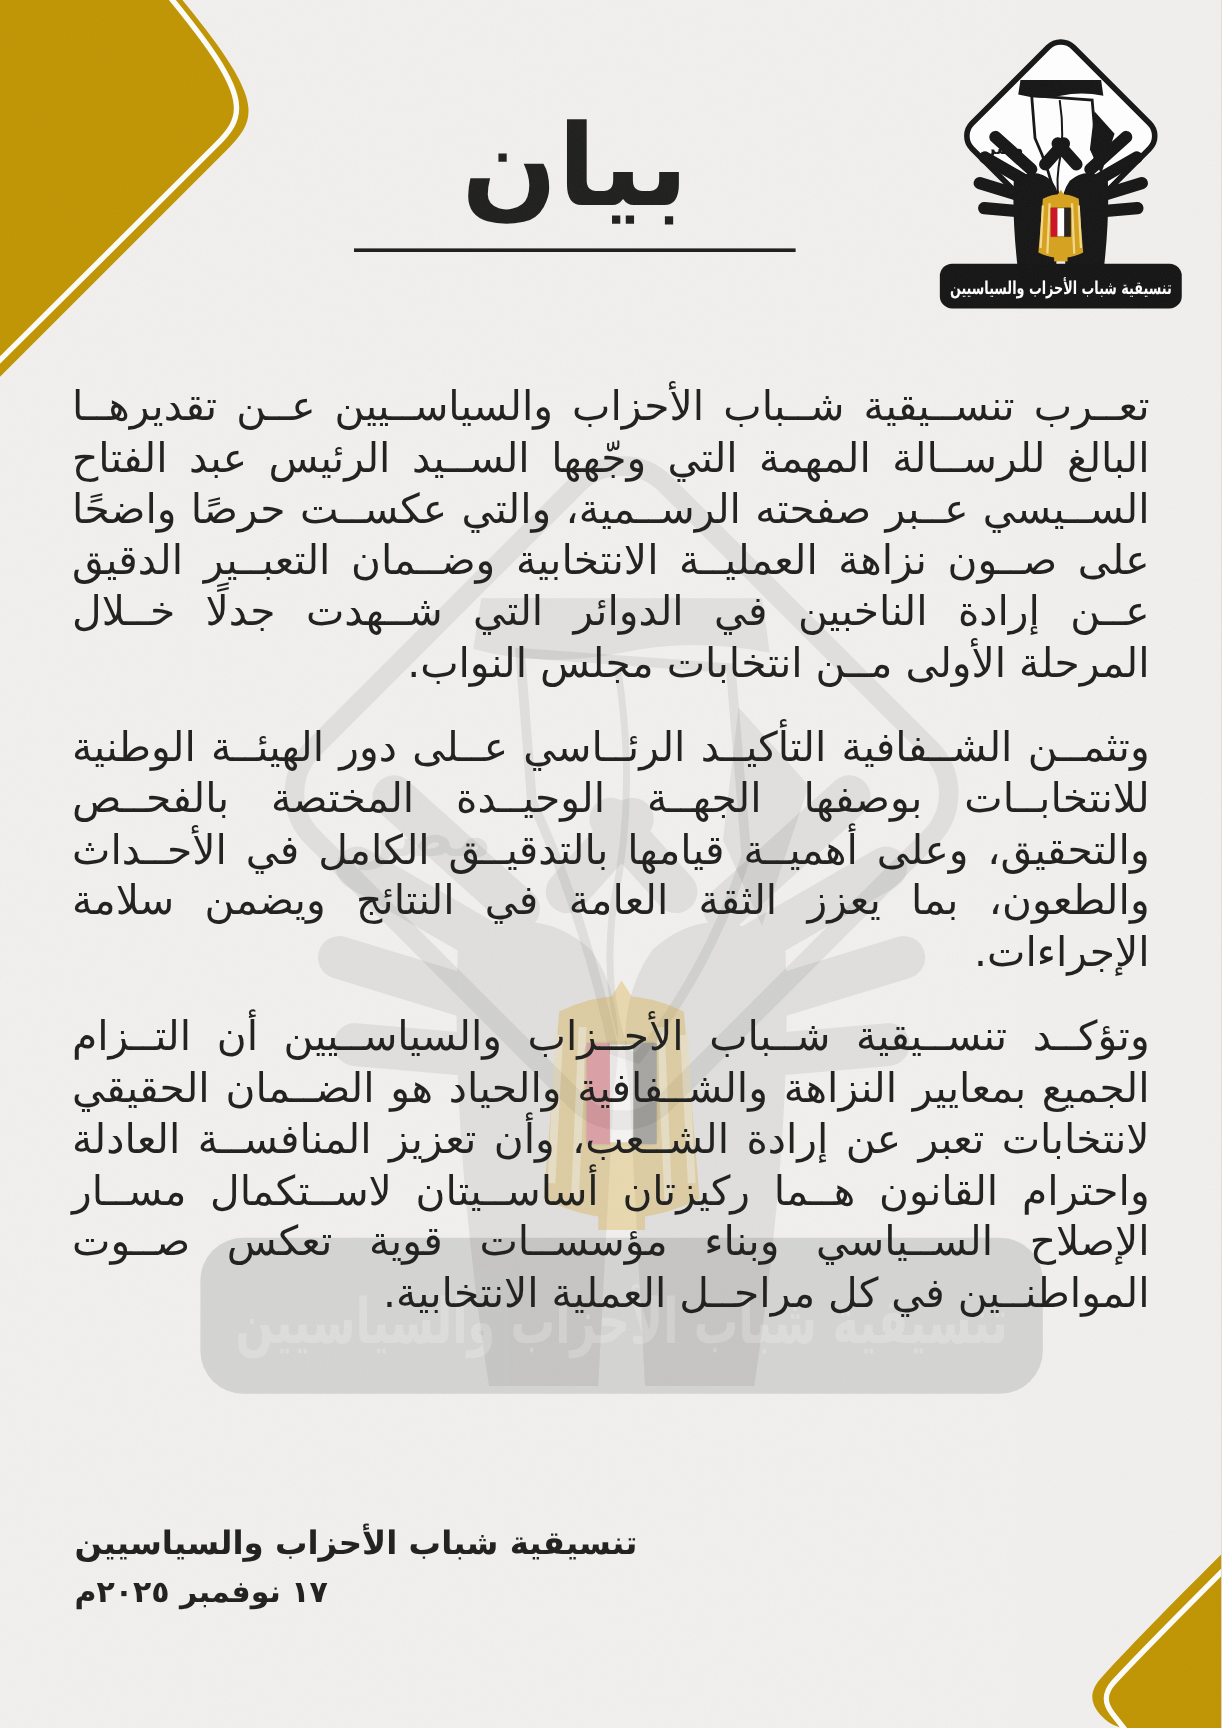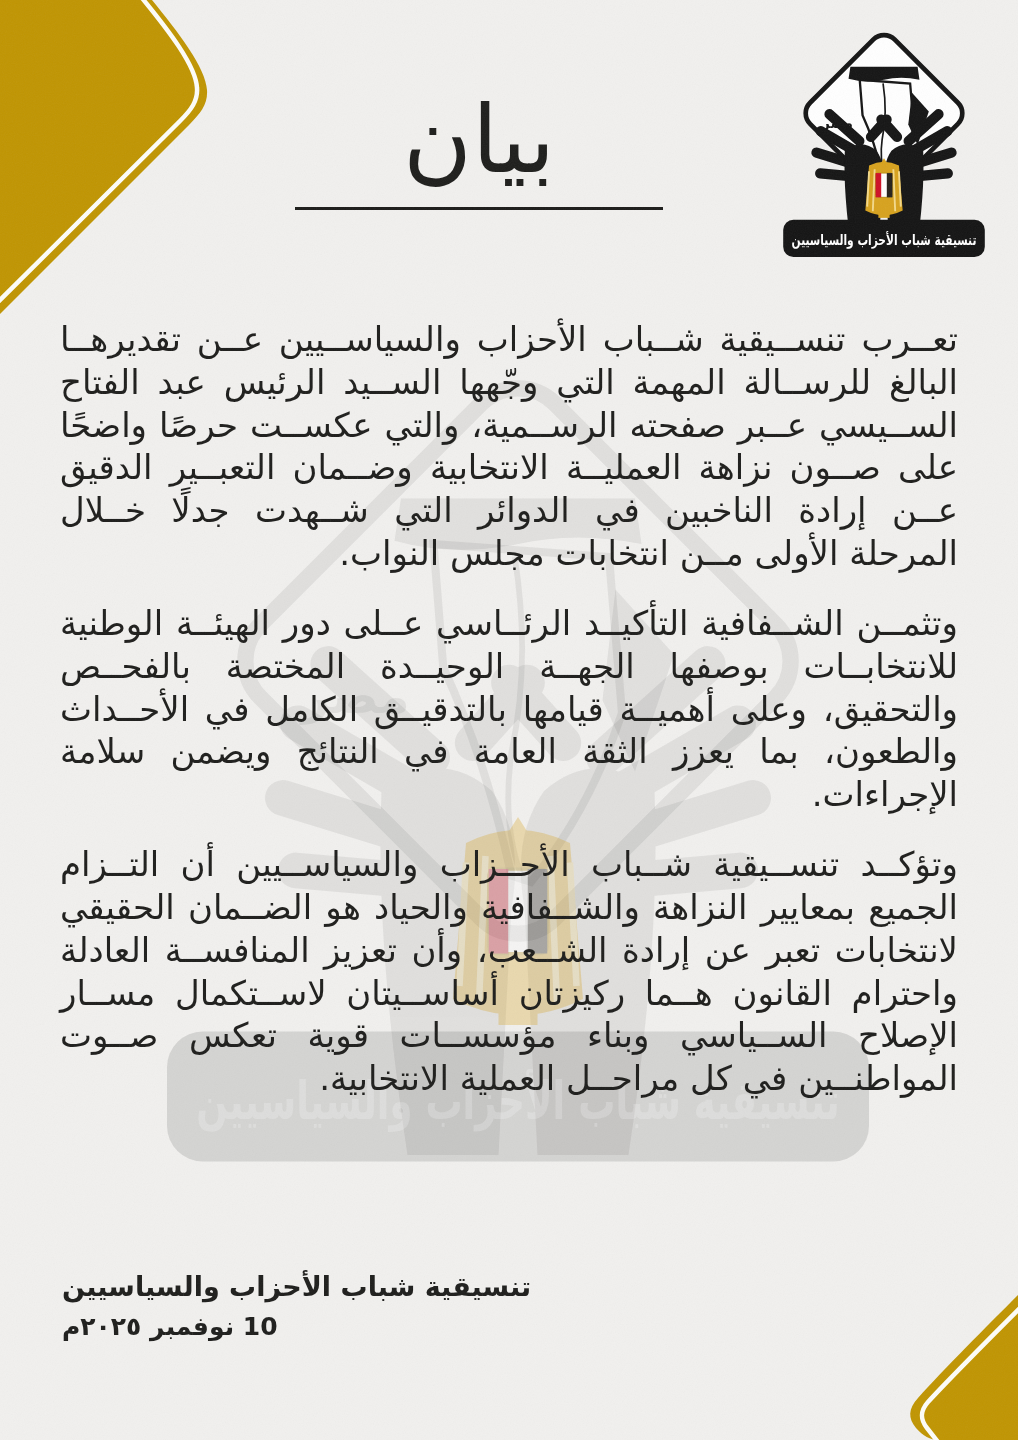--- a/index.html
+++ b/index.html
@@ -19,21 +19,21 @@
   .watermark{position:absolute;left:128px;top:336px;width:780px;z-index:1;pointer-events:none;}
   .watermark svg{display:block;width:100%;height:auto;}
   .wm .ink{opacity:.07;}
   .wm .diamond{fill:none;opacity:.08;}
   .wm .eagle{opacity:.30;}
   .wm .banner{opacity:.13;}
   .wm .banner-text{opacity:.22;}
 
   
   .title-block{position:absolute;left:0;right:60px;top:84px;text-align:center;z-index:4;}
-  .statement-title{margin:0;font-size:94px;line-height:1.2;font-weight:400;letter-spacing:1px;text-align:center;}
+  .statement-title{margin:0;font-size:94px;line-height:1.2;font-weight:700;letter-spacing:1px;text-align:center;}
   .title-underline{width:368px;height:3px;background:#1c1c1a;margin:10px auto 0;}
 
   
   .statement-body{position:absolute;left:60px;right:60px;top:318px;z-index:4;
         direction:rtl;text-align:justify;font-size:34px;font-weight:400;line-height:1.26;}
   .statement-body p{margin:0 0 27px 0;}
   .statement-body p:last-child{margin-bottom:0;}
 
   
   .footer-signature{position:absolute;left:62px;top:1270px;z-index:4;direction:rtl;text-align:left;font-weight:700;}
@@ -157,21 +157,21 @@
   </div>
 
   <div class="statement-body">
     <p>تعــرب تنســيقية شــباب الأحزاب والسياســيين عــن تقديرهــا البالغ للرســالة المهمة التي وجّهها الســيد الرئيس عبد الفتاح الســيسي عــبر صفحته الرســمية، والتي عكســت حرصًا واضحًا على صــون نزاهة العمليــة الانتخابية وضــمان التعبــير الدقيق عــن إرادة الناخبين في الدوائر التي شــهدت جدلًا خــلال المرحلة الأولى مــن انتخابات مجلس النواب.</p>
     <p>وتثمــن الشــفافية التأكيــد الرئــاسي عــلى دور الهيئــة الوطنية للانتخابــات بوصفها الجهــة الوحيــدة المختصة بالفحــص والتحقيق، وعلى أهميــة قيامها بالتدقيــق الكامل في الأحــداث والطعون، بما يعزز الثقة العامة في النتائج ويضمن سلامة الإجراءات.</p>
     <p>وتؤكــد تنســيقية شــباب الأحــزاب والسياســيين أن التــزام الجميع بمعايير النزاهة والشــفافية والحياد هو الضــمان الحقيقي لانتخابات تعبر عن إرادة الشــعب، وأن تعزيز المنافســة العادلة واحترام القانون هــما ركيزتان أساســيتان لاســتكمال مســار الإصلاح الســياسي وبناء مؤسســات قوية تعكس صــوت المواطنــين في كل مراحــل العملية الانتخابية.</p>
   </div>
 
   <div class="footer-signature">
     <div class="footer-org">تنسيقية شباب الأحزاب والسياسيين</div>
-    <div class="footer-date">10 نوفمبر ٢٠٢٥م</div>
+    <div class="footer-date">١٧ نوفمبر ٢٠٢٥م</div>
   </div>
 
   <svg class="noise" width="1018" height="1440">
     <filter id="grain">
       <feTurbulence type="fractalNoise" baseFrequency="0.9" numOctaves="2" result="n"></feTurbulence>
       <feColorMatrix in="n" type="saturate" values="0"></feColorMatrix>
     </filter>
     <rect width="1018" height="1440" filter="url(#grain)" opacity="0.06"></rect>
   </svg>
 

